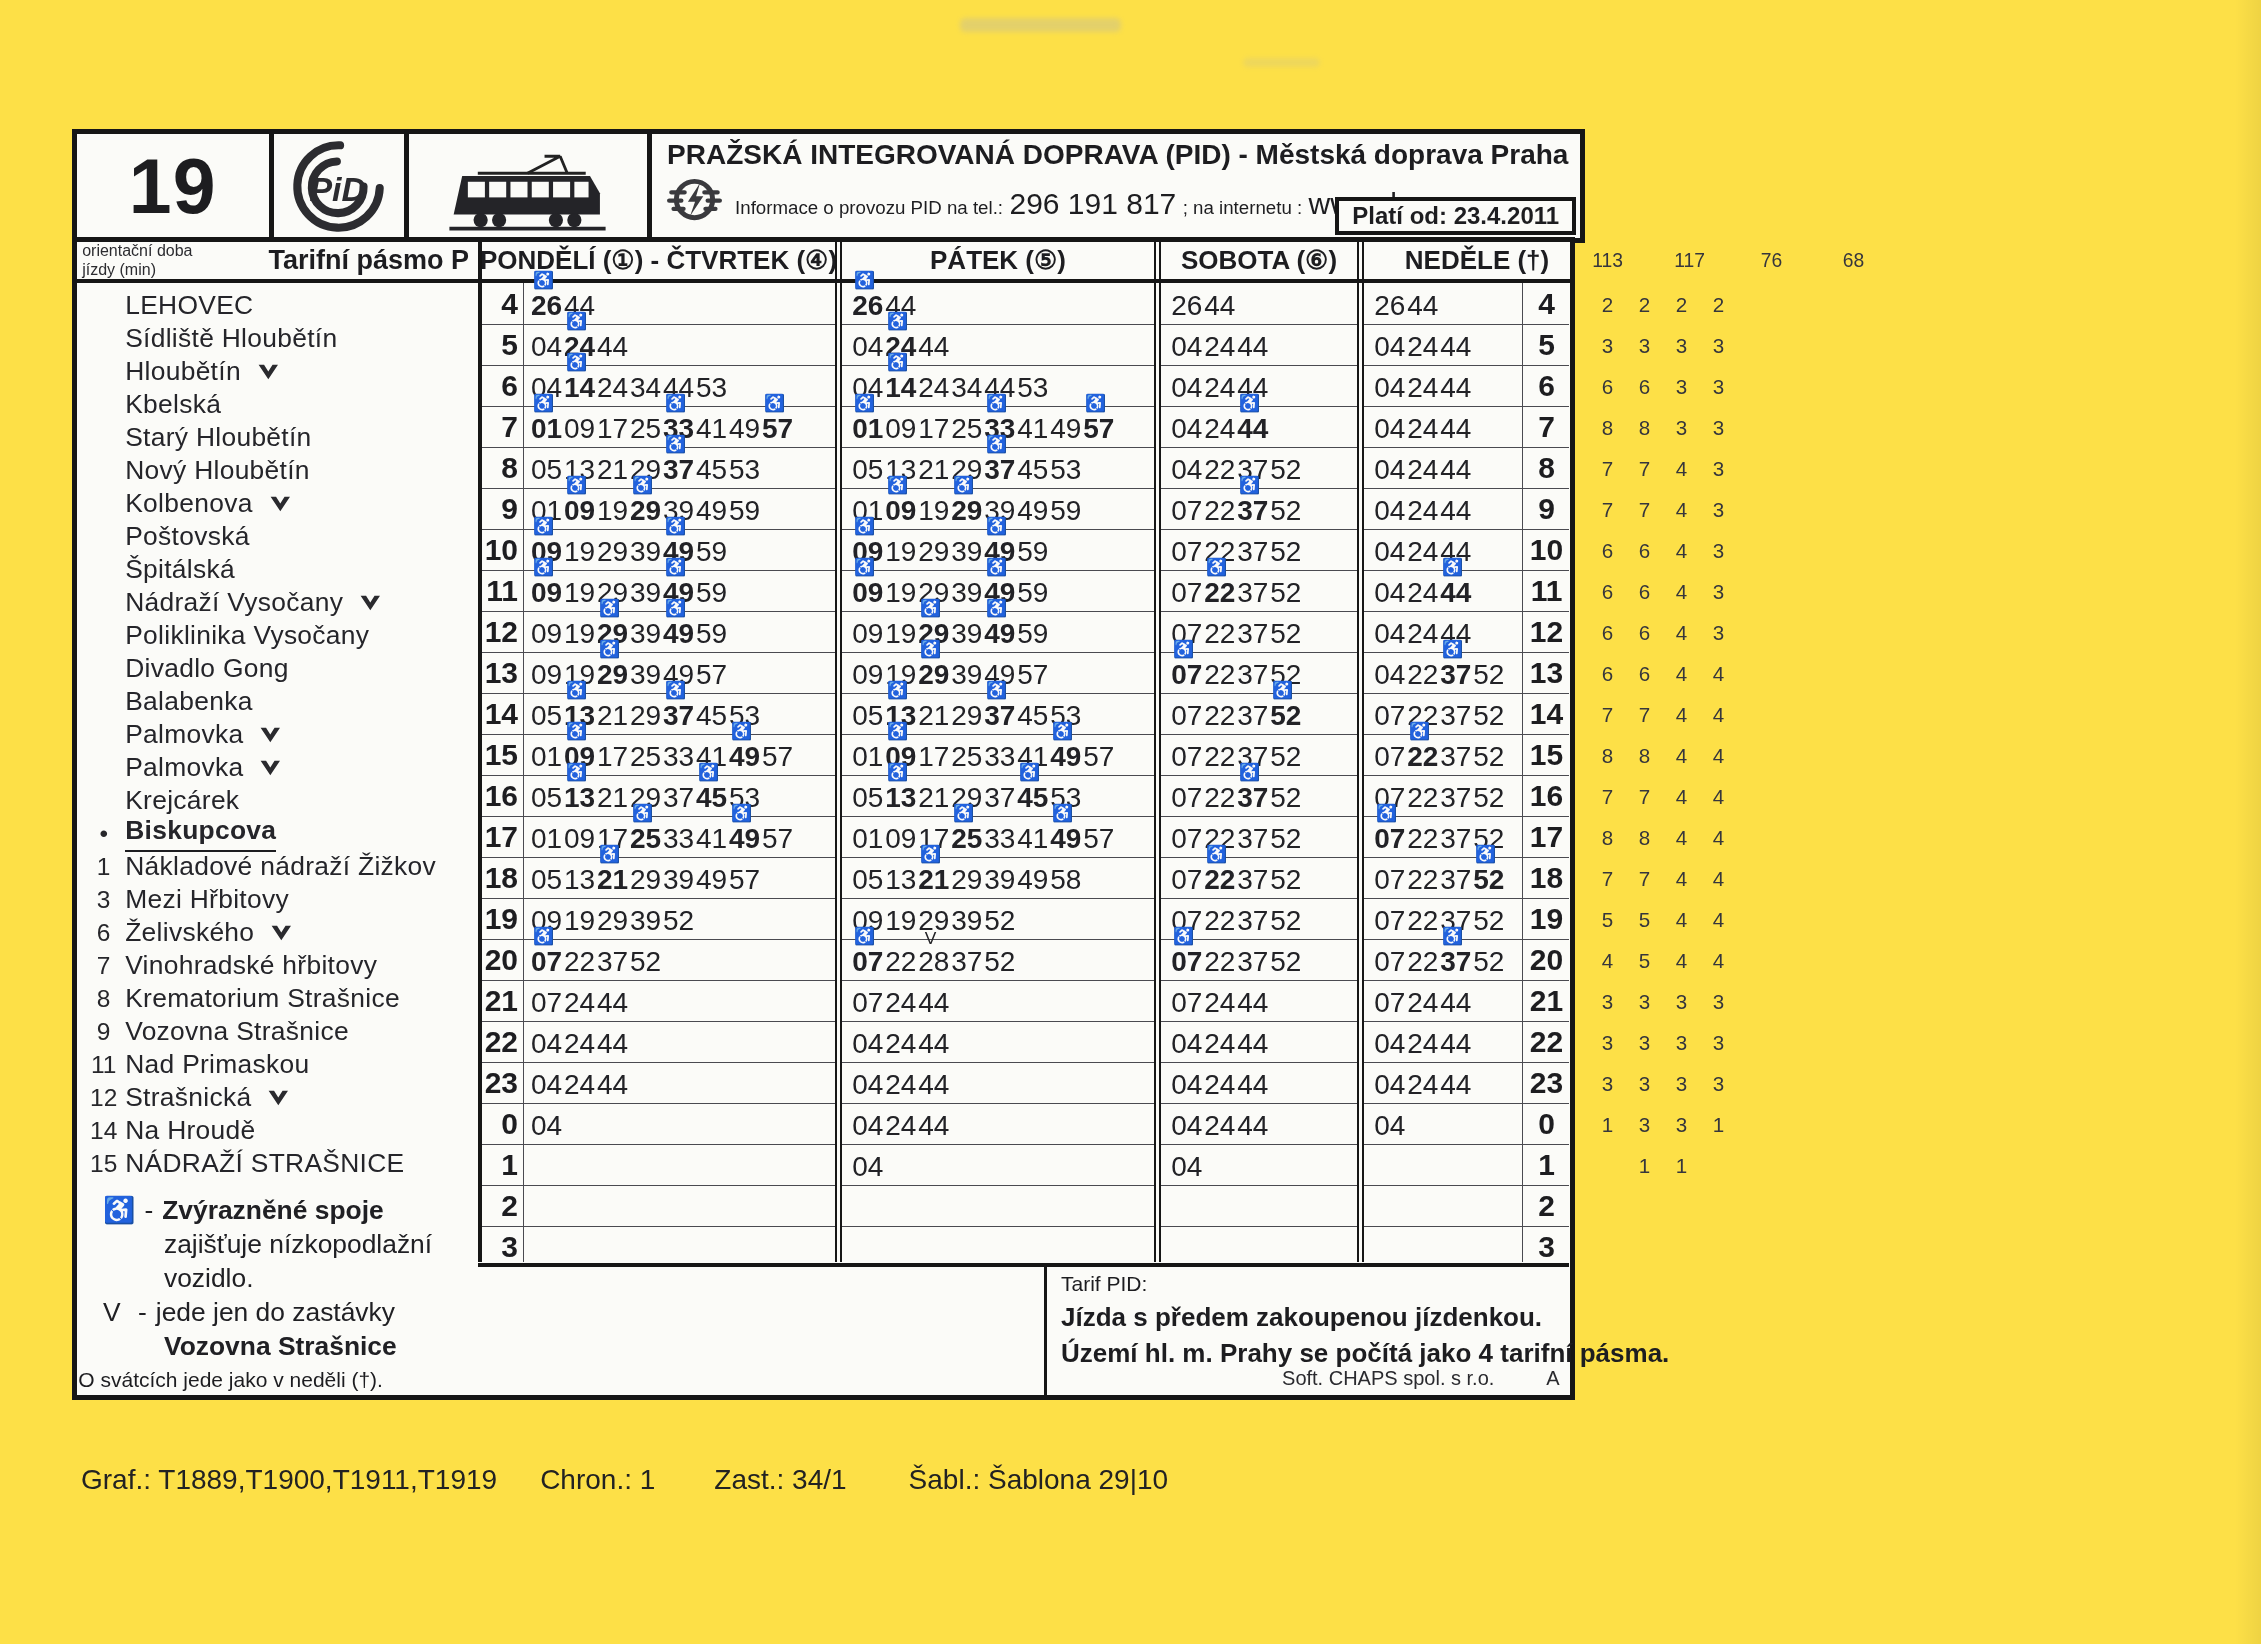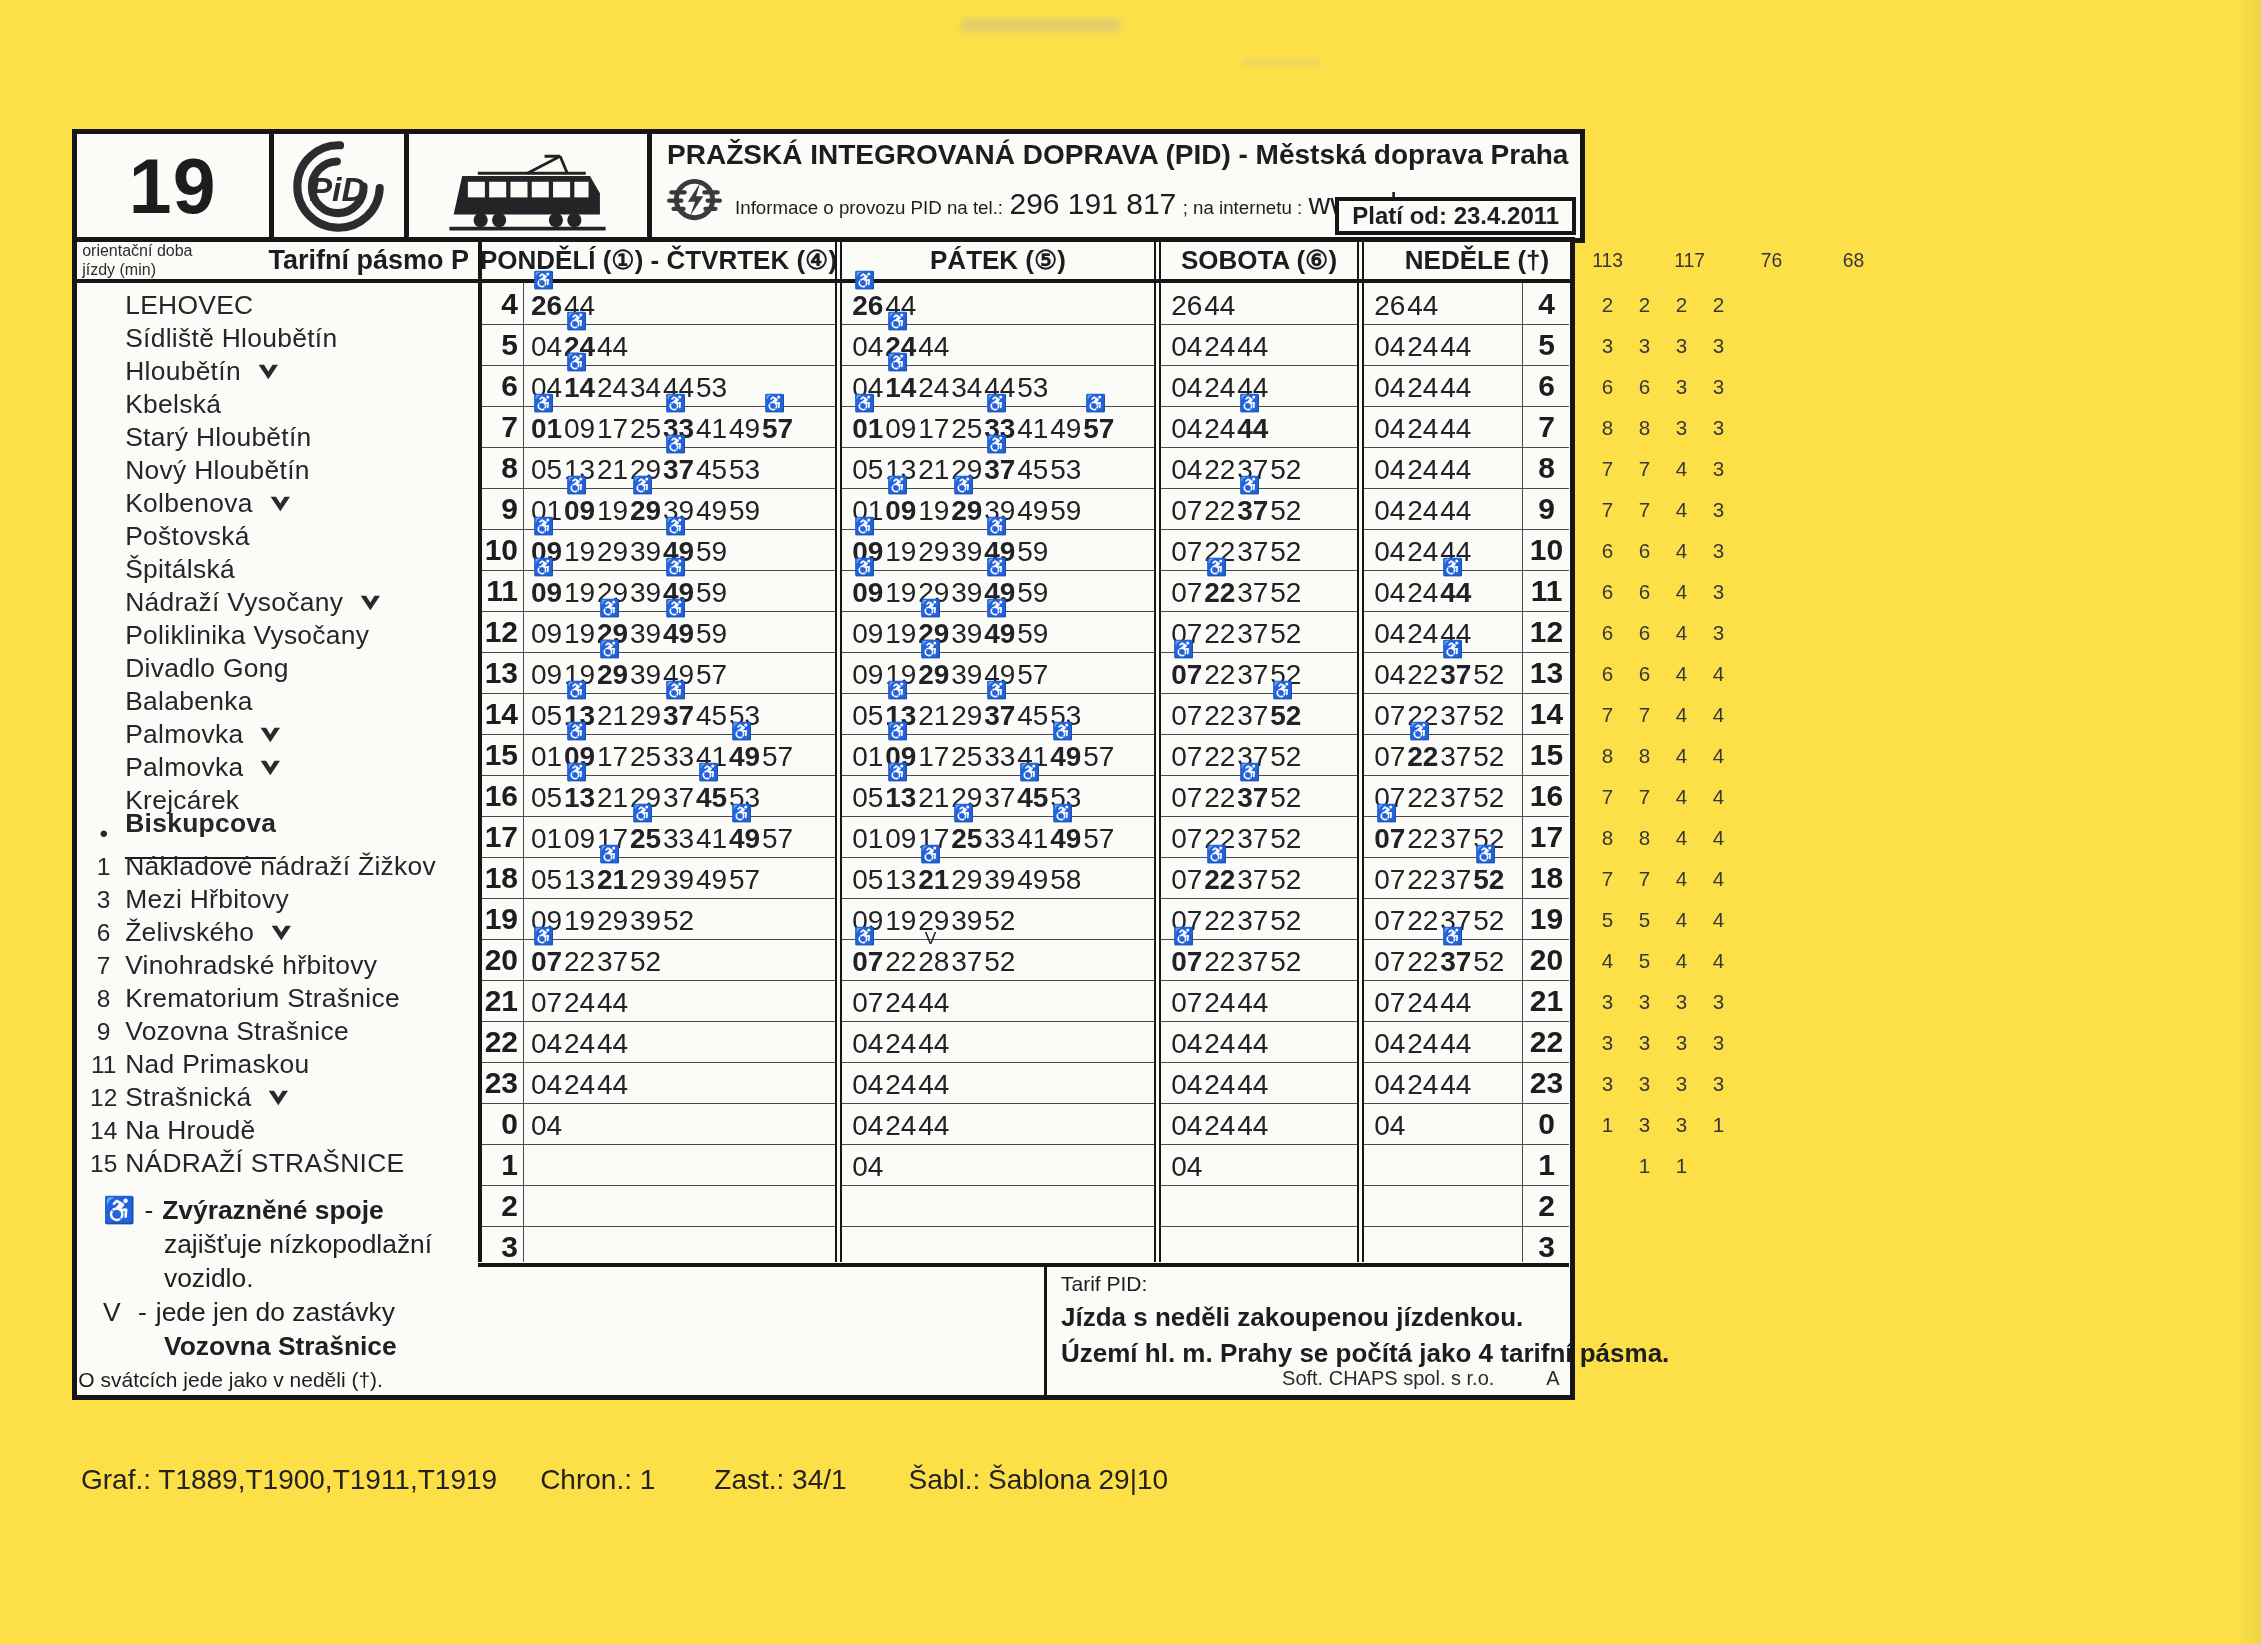--- a/index.html
+++ b/index.html
@@ -34,21 +34,21 @@
   .zone{font-size:27px;font-weight:bold;}
   .hc-mon{width:357px;border-left:4.5px solid #161616;}
   .hc-fri{width:319px;border-left:7.7px double #161616;}
   .hc-sat{width:203px;border-left:7.7px double #161616;}
   .hc-sun{flex:1;border-left:7.7px double #161616;padding-left:20px;}
 
   #stops{position:absolute;left:0;top:41px;width:401px;bottom:0;padding-top:6.4px;box-sizing:border-box;}
   .stop-row{height:33px;display:flex;align-items:center;padding-left:5.2px;white-space:nowrap;}
   .stop-num{width:43px;text-align:center;font-size:24.5px;flex:none;color:#27272b;}
   .stop-name{font-size:26.4px;color:#25252a;letter-spacing:0.3px;}
-  .stop-name.current{font-weight:bold;border-bottom:2.6px solid #1d1d20;padding-bottom:18px;}
+  .stop-name.current{font-weight:bold;border-bottom:2.6px solid #1d1d20;padding-bottom:4px;}
   .metro{margin-left:17px;flex:none;display:flex;align-items:center;}
 
   #grid{position:absolute;left:401px;top:41px;width:1091px;height:984px;display:flex;border-bottom:4.5px solid #161616;box-sizing:border-box;}
   .gcol{position:relative;box-sizing:border-box;height:979px;}
   .col-mon{width:357px;border-left:4.5px solid #161616;}
   .col-fri{width:319px;border-left:7.7px double #161616;}
   .col-sat{width:203px;border-left:7.7px double #161616;}
   .col-sun{flex:1;border-left:7.7px double #161616;}
   .hrow{position:relative;height:41px;box-sizing:border-box;border-top:1.3px solid #4a4a50;}
   .hrow.first{border-top:none;}
@@ -1157,21 +1157,21 @@
             <div class="hrow">
               <div class="hlabel hl-right">3</div>
               <div class="times"></div>
             </div>
           </div>
       </div>
 
       <div id="below">
         <div class="tarifbox">
           <div class="tarif-label">Tarif PID:</div>
-          <div class="tarif-line">Jízda s neděli zakoupenou jízdenkou.</div>
+          <div class="tarif-line">Jízda s předem zakoupenou jízdenkou.</div>
           <div class="tarif-line">Území hl. m. Prahy se počítá jako 4 tarifní pásma.</div>
           <div class="softrow">
             <span>Soft. CHAPS spol. s r.o.</span>
             <span>A</span>
           </div>
         </div>
       </div>
     </div>
   </div>
 

